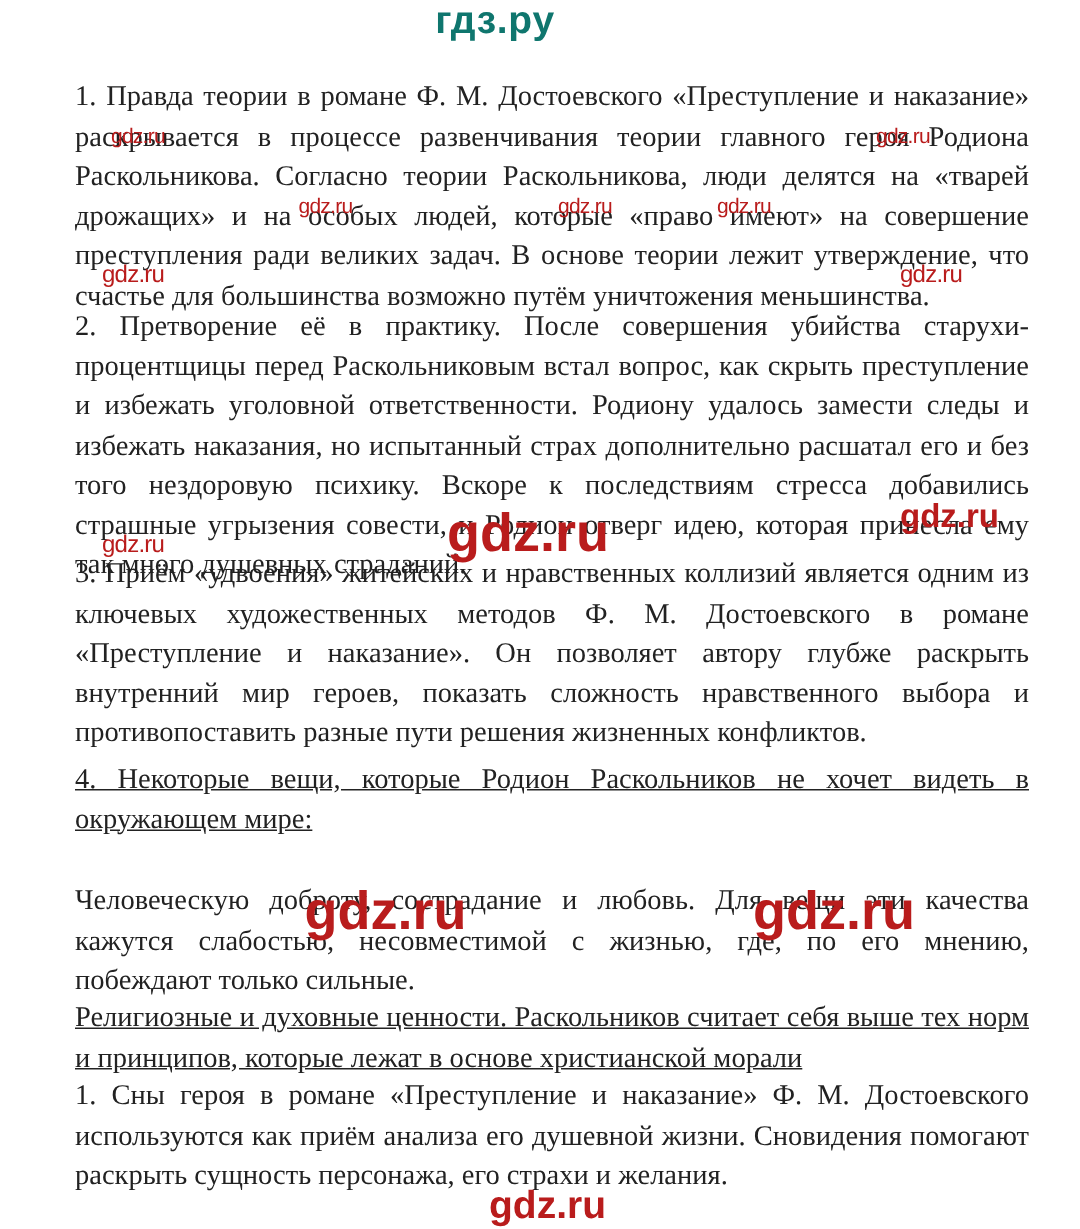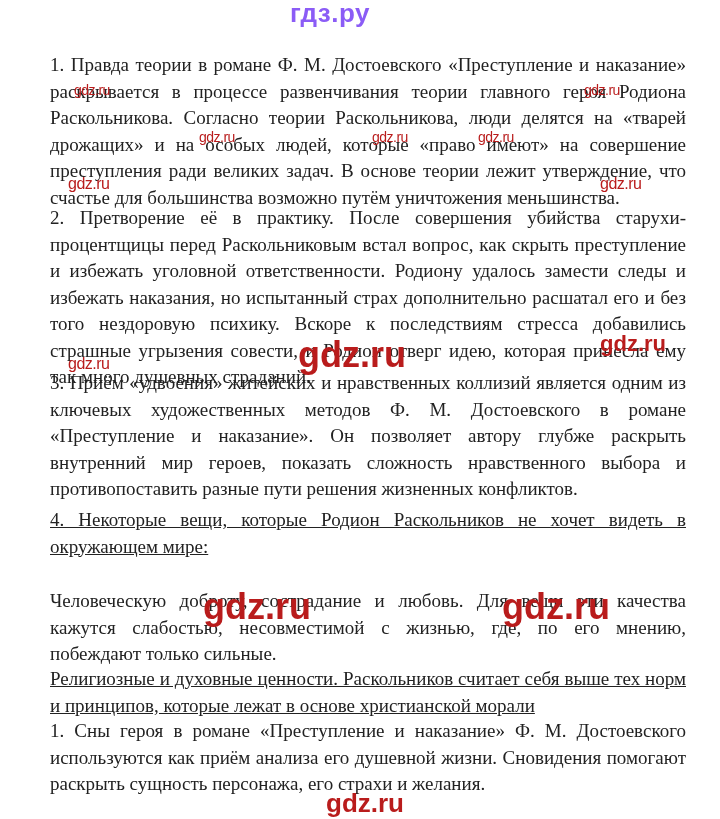--- a/index.html
+++ b/index.html
@@ -19,21 +19,21 @@
       top: 0;
       left: 0;
       width: 660px;
       height: 30px;
       text-align: center;
       font-family: "Liberation Sans", sans-serif;
       font-weight: bold;
       font-size: 26px;
       line-height: 26px;
       padding-top: 0px;
-      color: #8b5cf6;
+      color: #0f766e;
       letter-spacing: 0.5px;
     }
     .content {
       position: absolute;
       left: 38px;
       top: 40px;
       width: 636px;
       font-family: "Liberation Serif", serif;
       font-size: 19px;
       line-height: 26.5px;

